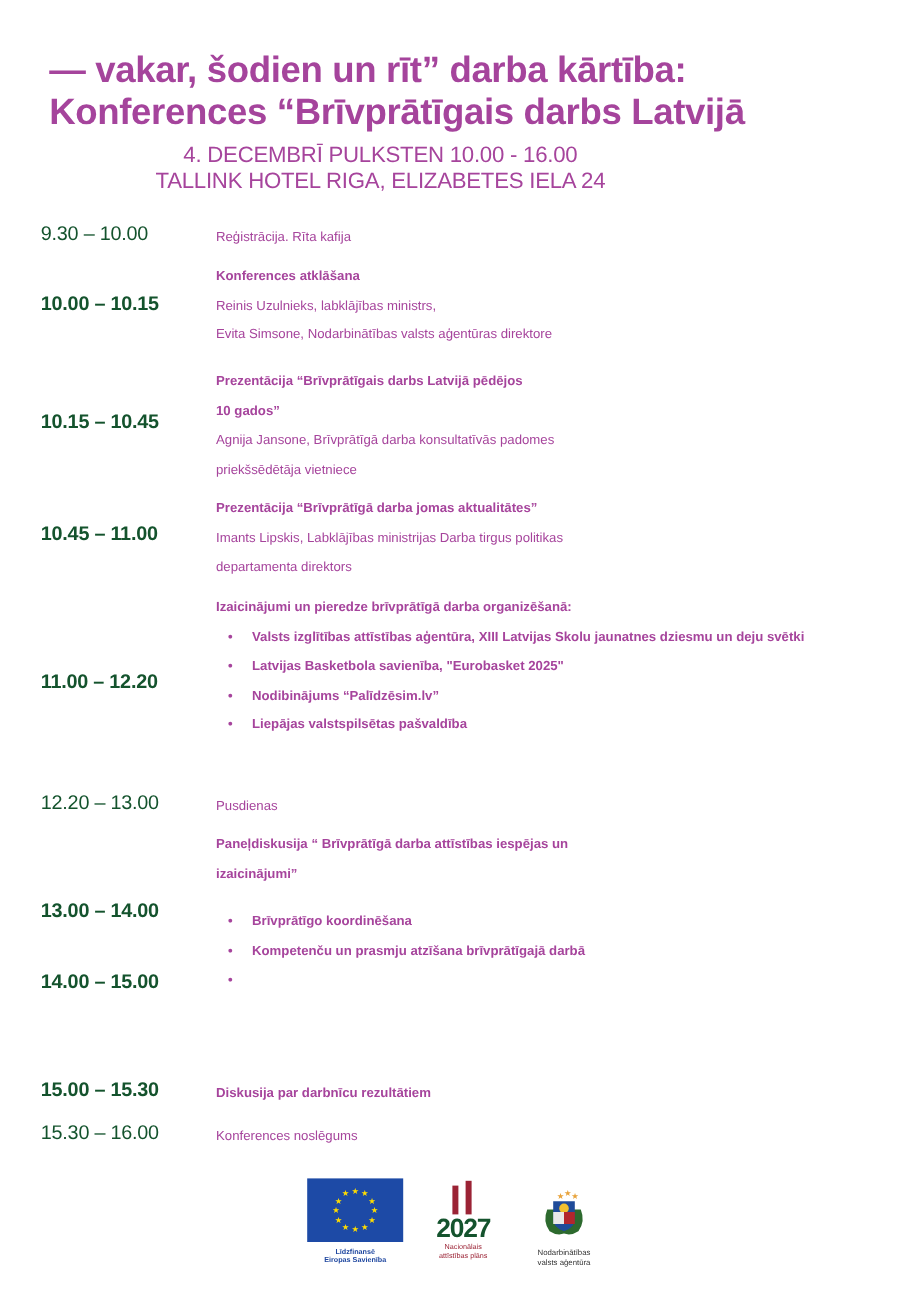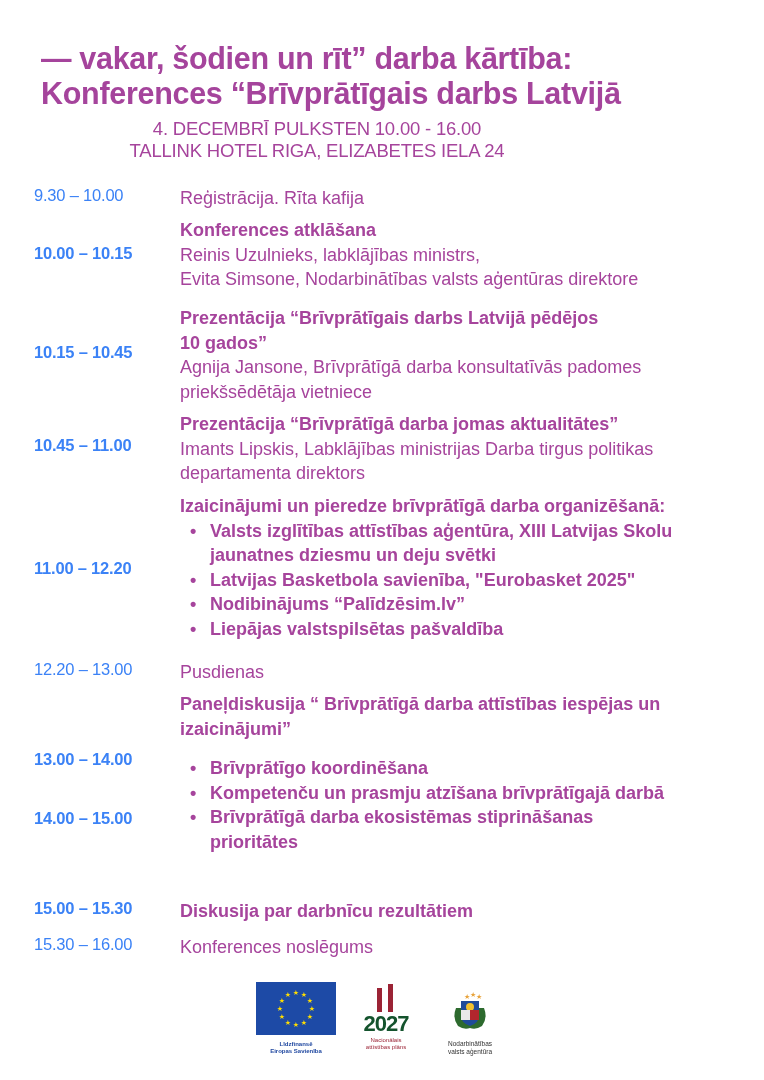--- a/index.html
+++ b/index.html
@@ -14,25 +14,25 @@
     letter-spacing: -0.3px;
   }
   .subtitle {
     position: absolute; left: 0; width: 624px; top: 118px;
     text-align: center; font-size: 18.5px; line-height: 22px; color: #a6449c;
     letter-spacing: -0.2px;
   }
   .subtitle div { padding-left: 10px; }
   .row { position: absolute; left: 0; width: 764px; }
   .time {
-    position: absolute; left: 34px; font-size: 16.5px; color: #3b82f6;
+    position: absolute; left: 34px; font-size: 16.5px; color: #14532d;
     letter-spacing: -0.2px;
   }
   .time.bold { font-weight: bold; }
-  .content { position: absolute; left: 180px; width: 560px; font-size: 18px; line-height: 24.5px; }
+  .content { position: absolute; left: 180px; width: 560px; font-size: 11px; line-height: 24.5px; }
   .content .plain { font-weight: normal; }
   .content .head { font-weight: bold; }
   .content .italic { }
   .content ul { margin: 0; padding: 0 0 0 30px; list-style: none; }
   .content li { font-weight: bold; position: relative; }
   .content li .bullet { position: absolute; left: -20px; top: 0; }
   .logos { position: absolute; top: 982px; left: 0; width: 764px; height: 80px; }
   .eu { position: absolute; left: 256px; top: 0; width: 80px; }
   .eu-flag { width: 80px; height: 53px; background: #1d4aa6; position: relative; }
   .eu-cap { font-size: 6px; line-height: 7px; color: #2048a0; text-align: center; margin-top: 6px; font-weight: bold; }
@@ -119,21 +119,21 @@
     <div class="head">izaicinājumi”</div>
   </div>
 </div>
 
 <div class="row" style="top:756px;">
   <div class="time bold" style="top:53px;">14.00 – 15.00</div>
   <div class="content">
     <ul>
       <li><span class="bullet">•</span><span>Brīvprātīgo koordinēšana</span></li>
       <li><span class="bullet">•</span><span>Kompetenču un prasmju atzīšana brīvprātīgajā darbā</span></li>
-      <li style="width:470px;"><span class="bullet">•</span><span>Brīvprātīgā darba ekosistēmas stiprināšanas prioritātes</span></li>
+      <li style="width:470px;"><span class="bullet">•</span></li>
     </ul>
   </div>
 </div>
 
 <div class="row" style="top:899px;">
   <div class="time bold">15.00 – 15.30</div>
   <div class="content">
       <div class="head">Diskusija par darbnīcu rezultātiem</div>
     </div>
 </div>

